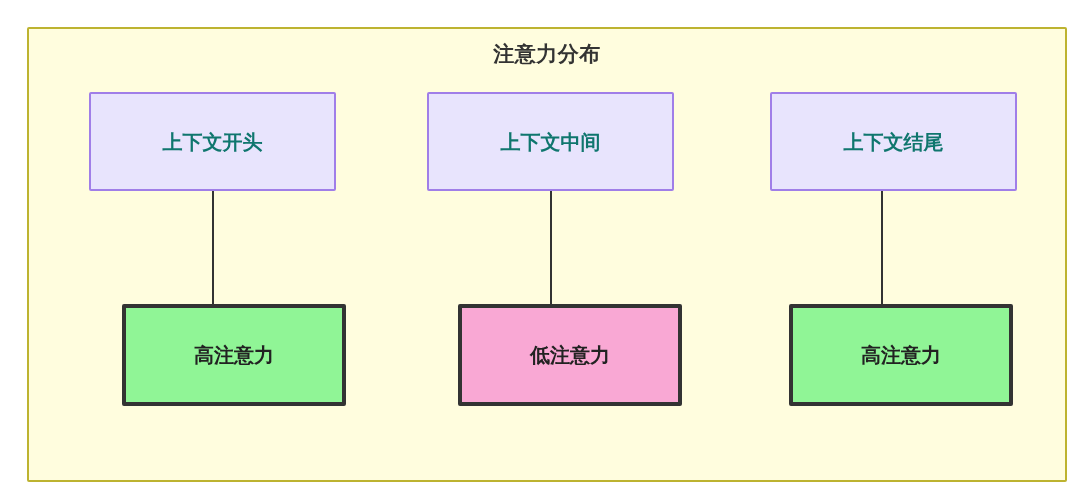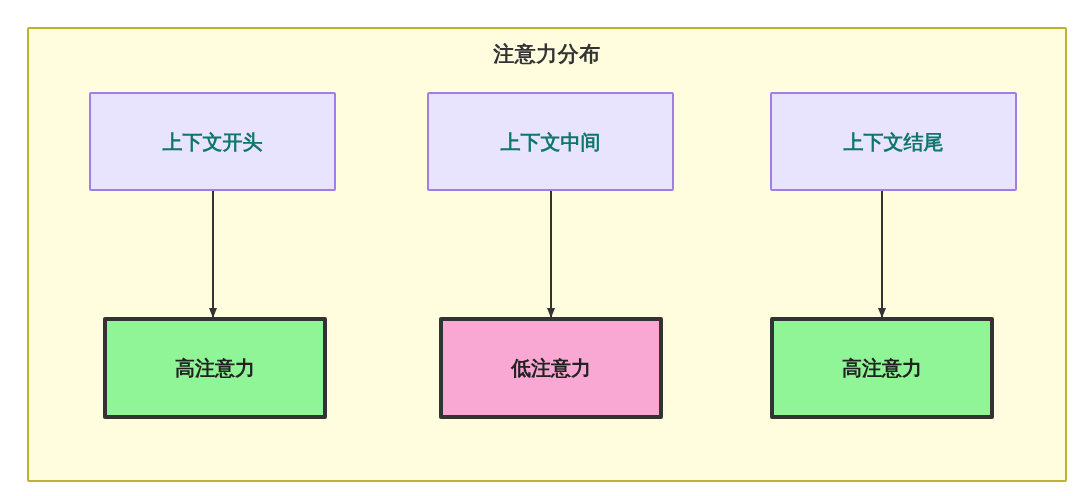--- a/index.html
+++ b/index.html
@@ -71,21 +71,22 @@
     top: 92px;
   }
 
   .node-outcome {
     border: 4px solid #333333;
     border-radius: 2px;
     color: #222222;
     font-size: 20px;
     width: 224px;
     height: 102px;
-    top: 317px;
+    top: 304px;
+    margin-left: 19px;
   }
 
   .fill-high { background: #90f596; }
   .fill-low  { background: #f9a8d4; }
 
   
   .col-1 .node-source { left: 89px; }
   .col-2 .node-source { left: 427px; }
   .col-3 .node-source { left: 770px; }
 

